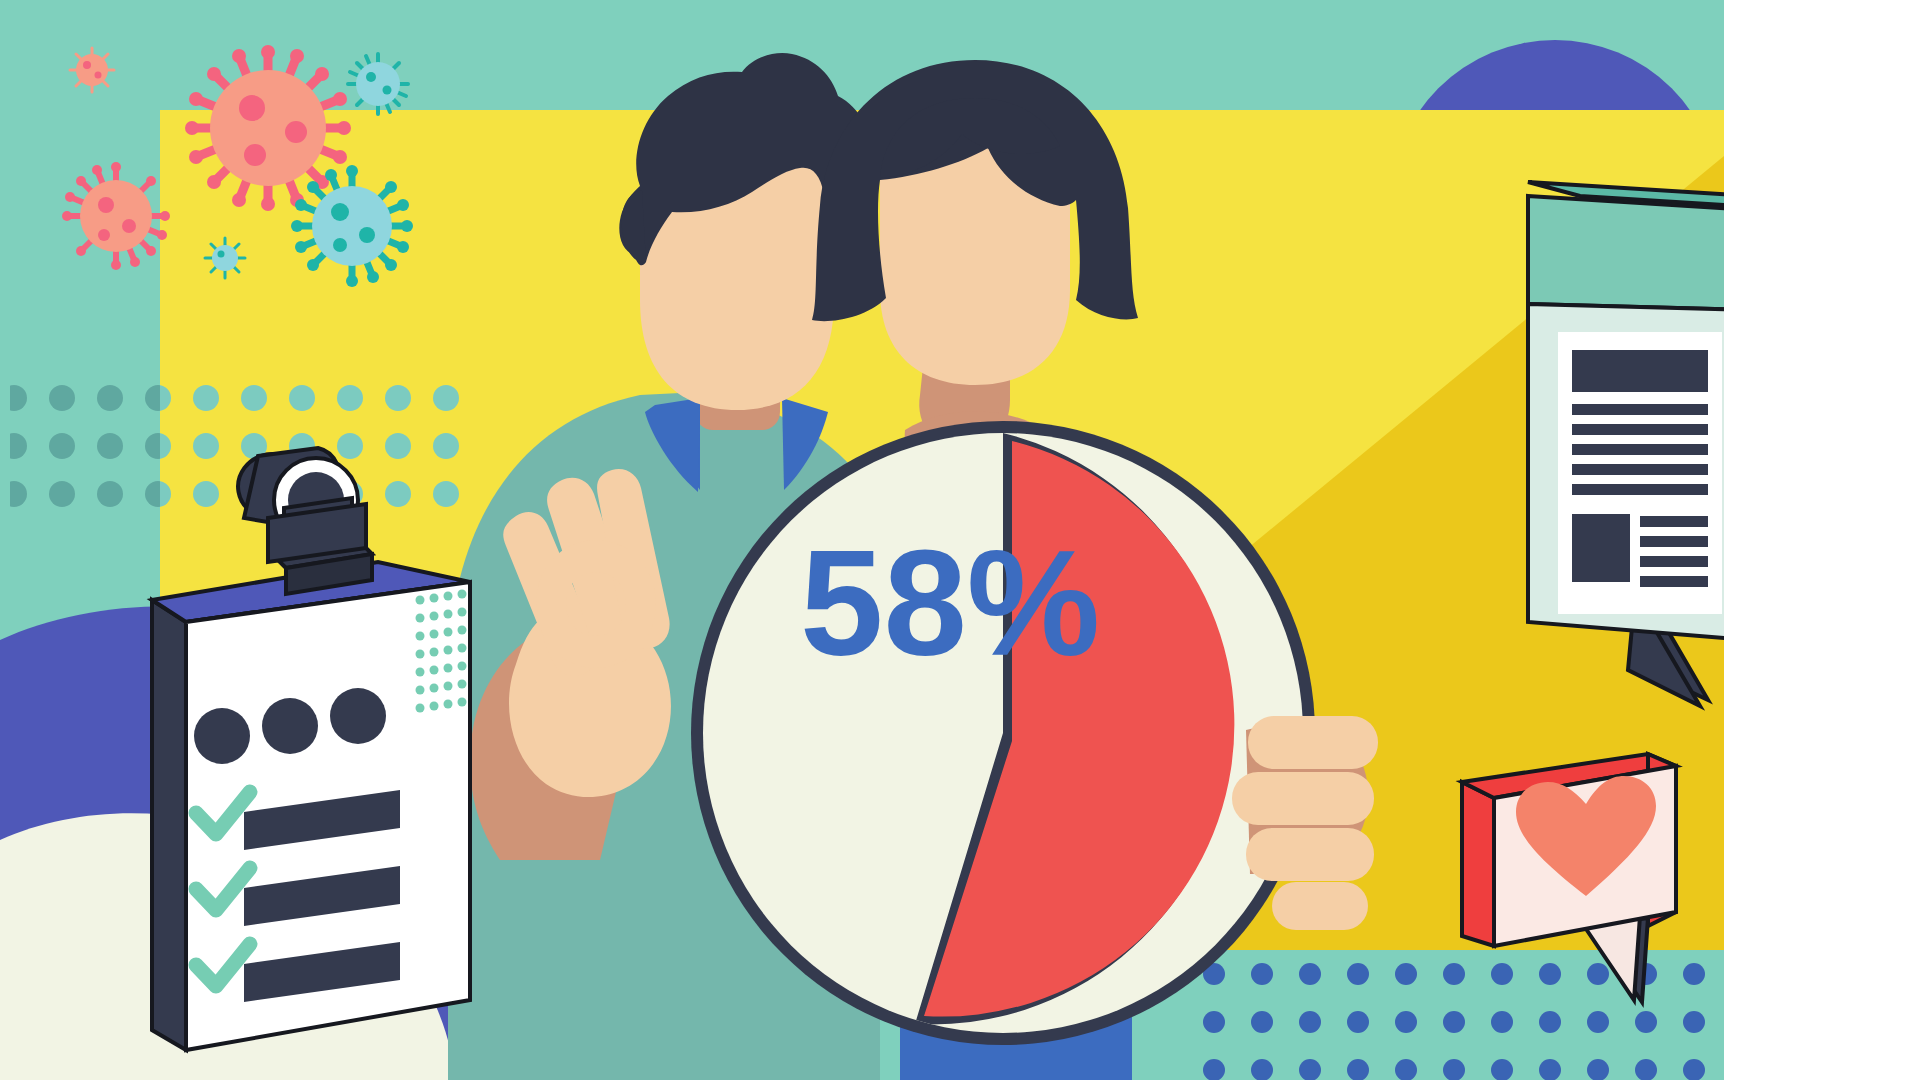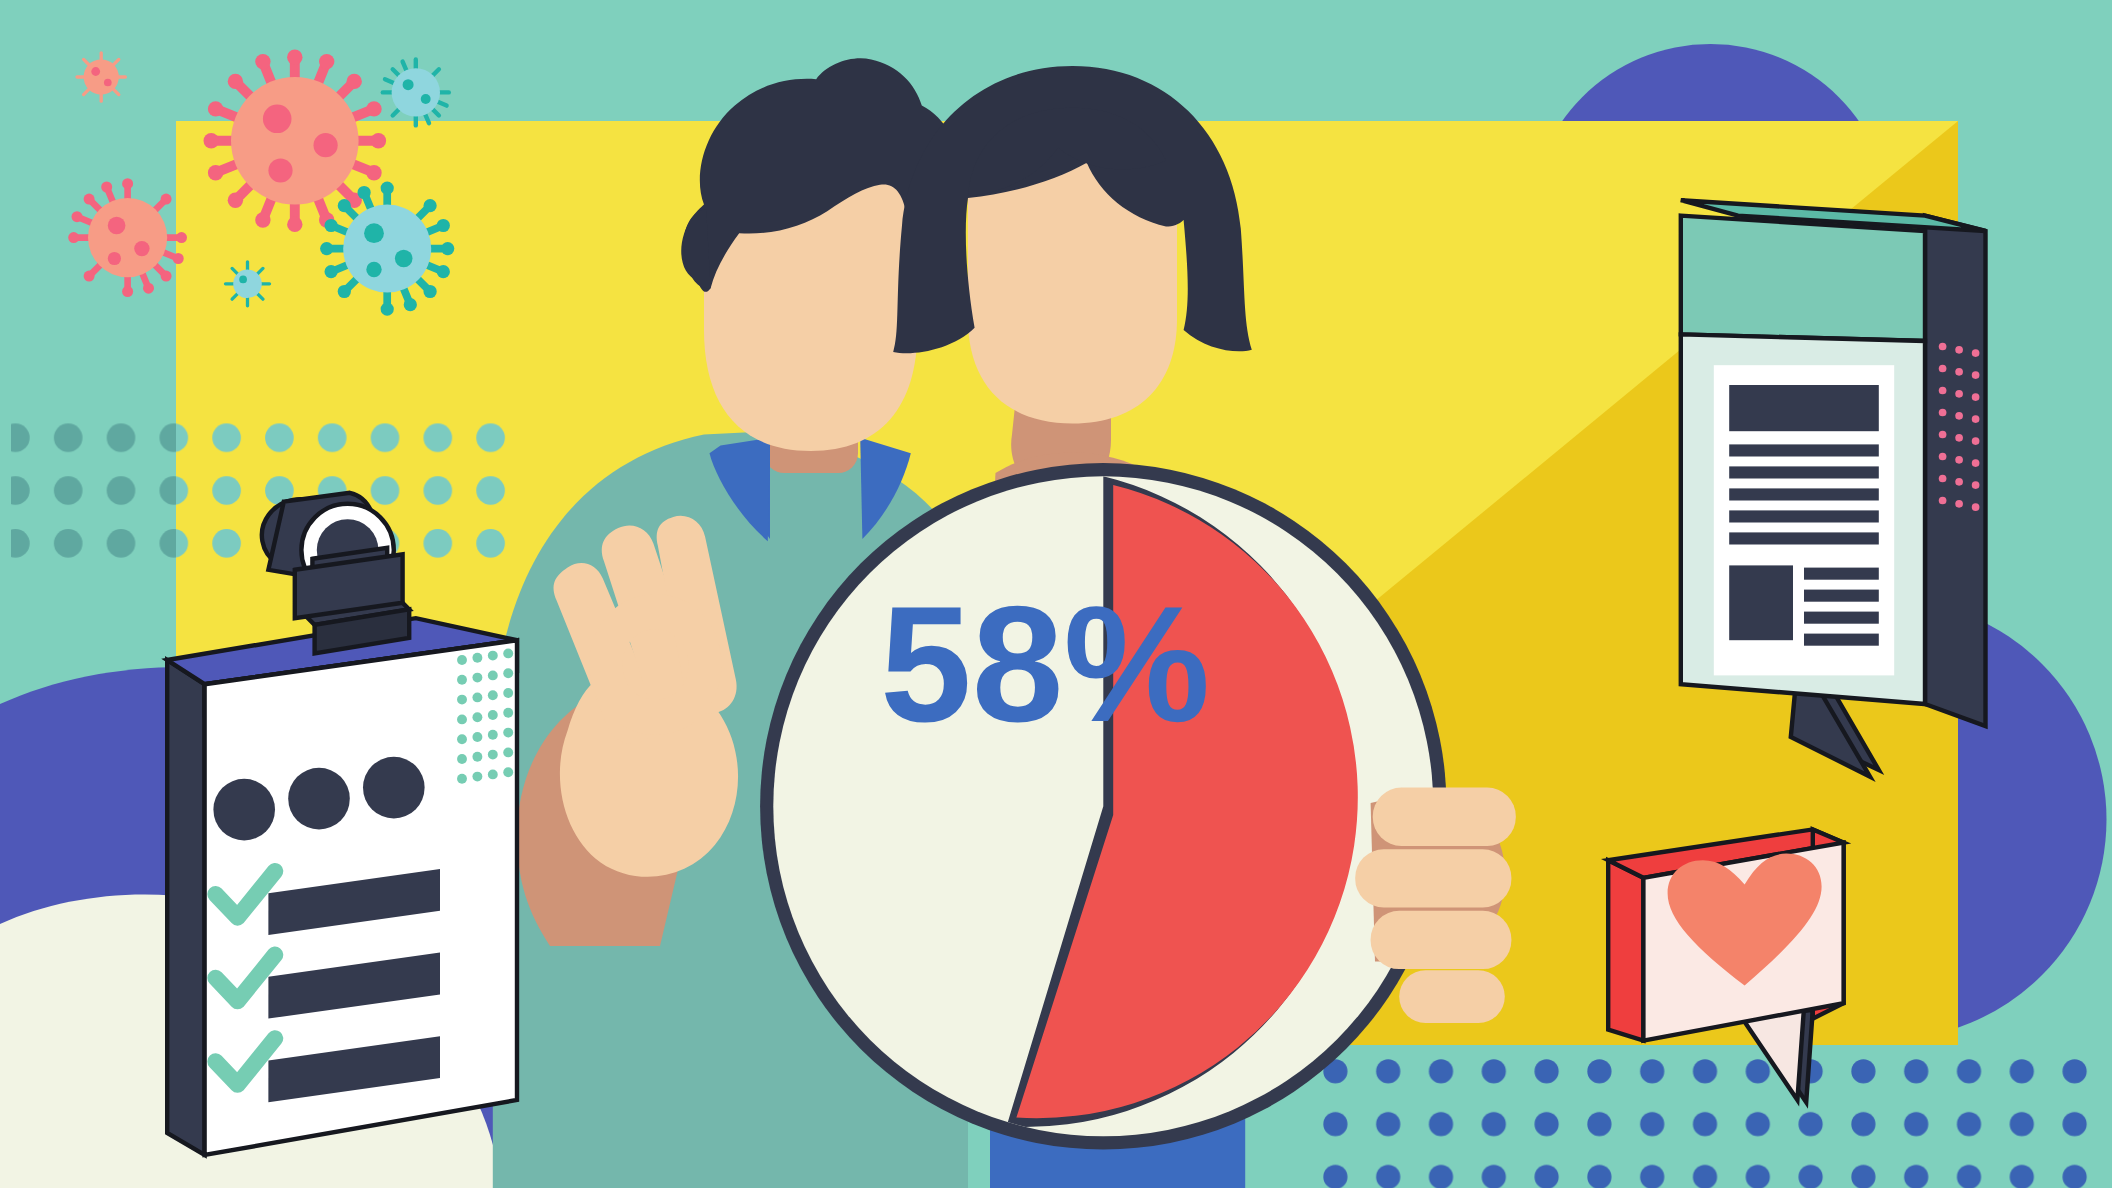--- a/index.html
+++ b/index.html
@@ -1,17 +1,17 @@
 <!DOCTYPE html>
 <html><head>
 <meta charset="utf-8">
 <style>
   html,body{margin:0;padding:0;background:#fff;}
   body{width:1920px;height:1080px;overflow:hidden;font-family:"Liberation Sans",sans-serif;}
-  #stage{position:relative;width:1920px;height:1080px;overflow:hidden;}
+  #stage{position:relative;width:1724px;height:1080px;overflow:hidden;}
   #stage svg{display:block;}
 </style>
 </head>
 <body>
 
 <div id="stage">
 <svg width="1920" height="1080" viewBox="0 0 1920 1080" xmlns="http://www.w3.org/2000/svg">
 
   <defs>
 

